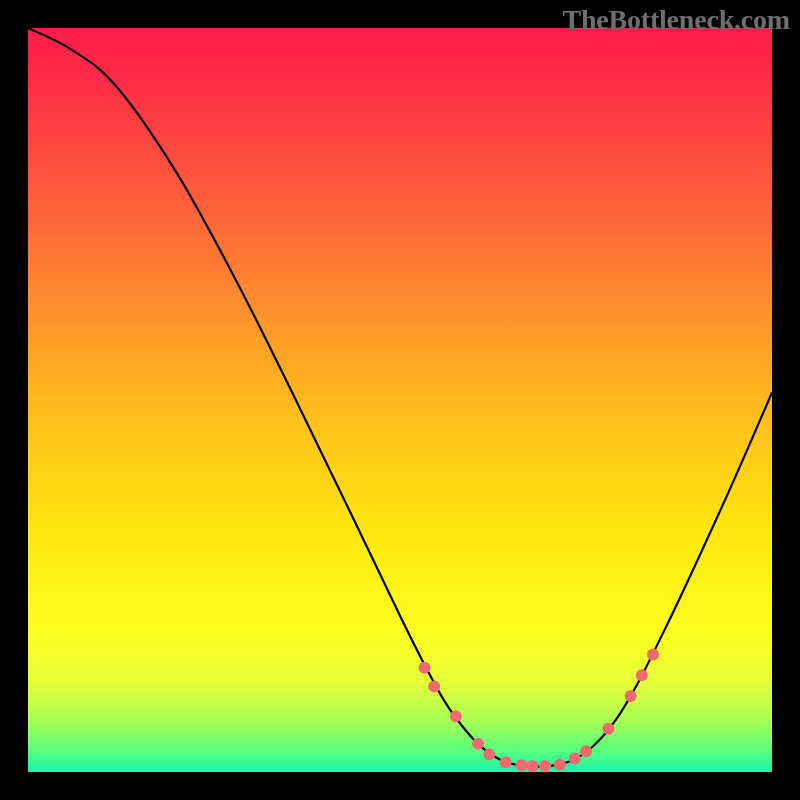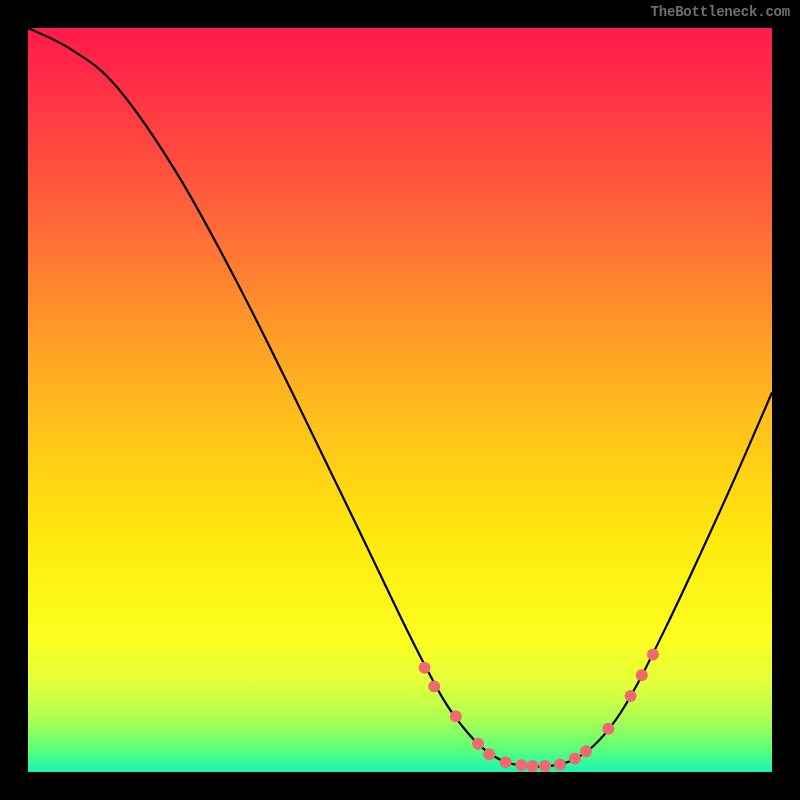--- a/index.html
+++ b/index.html
@@ -33,22 +33,22 @@
       #e4ff3a 88%,
       #aaff52 93%,
       #5aff7c 97%,
       #19f5b0 100%);
   }
   .watermark {
     position: absolute;
     top: 4px;
     right: 10px;
     color: #6e6e6e;
-    font-family: Liberation Mono, monospace;
-    font-size: 14px;
+    font-family: Liberation Serif, serif;
+    font-size: 28px;
     font-weight: bold;
     letter-spacing: -0.2px;
   }
   svg {
     position: absolute;
     left: 0;
     top: 0;
   }
 </style>
 </head>

